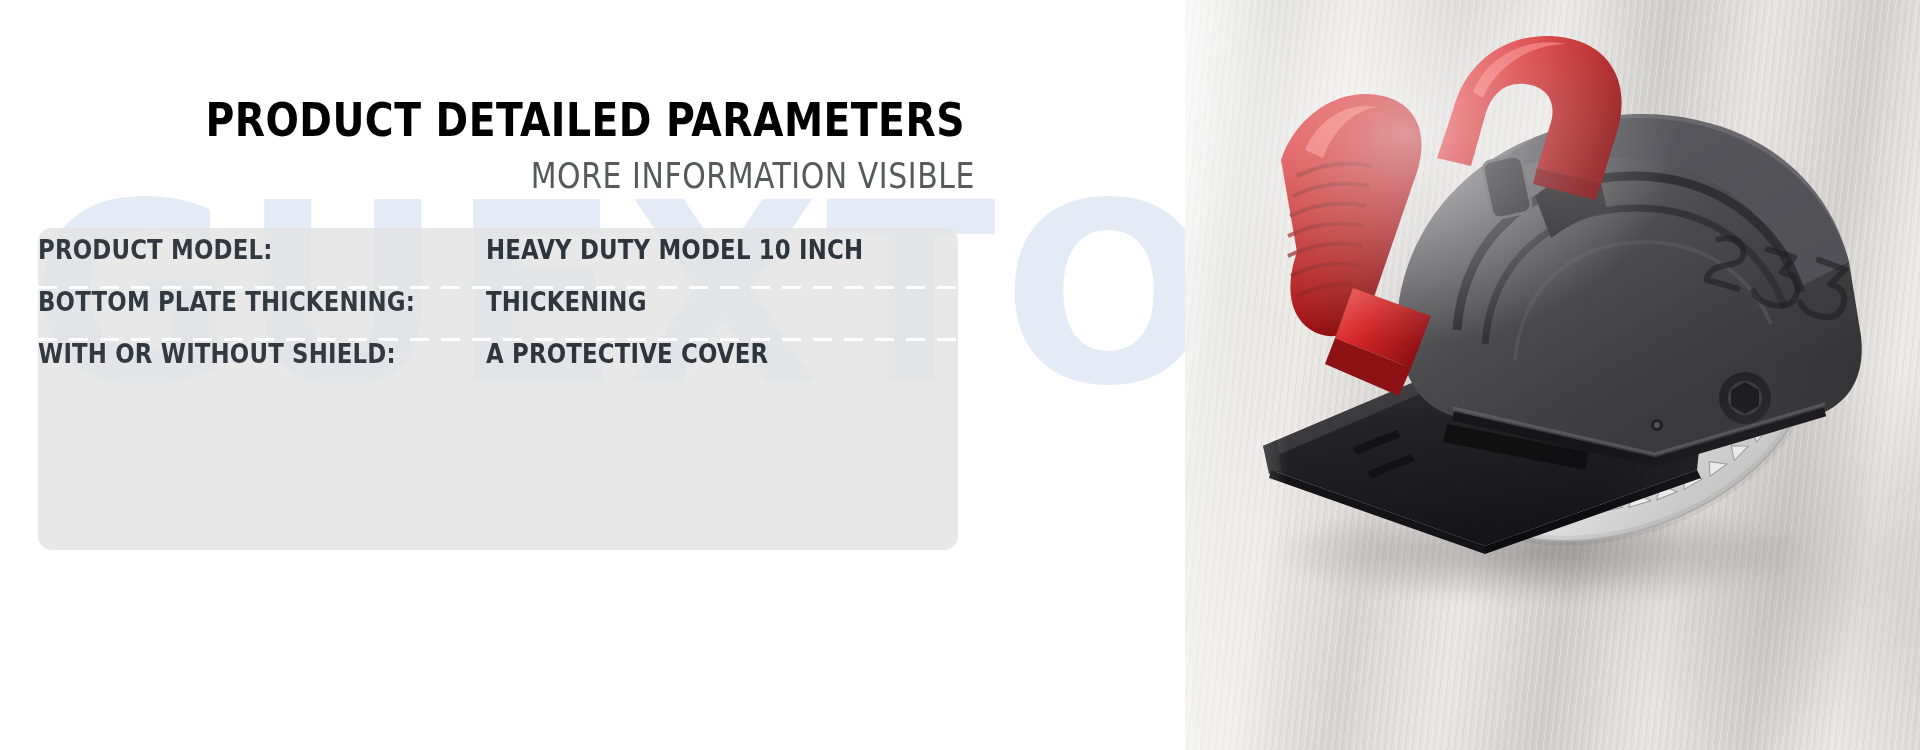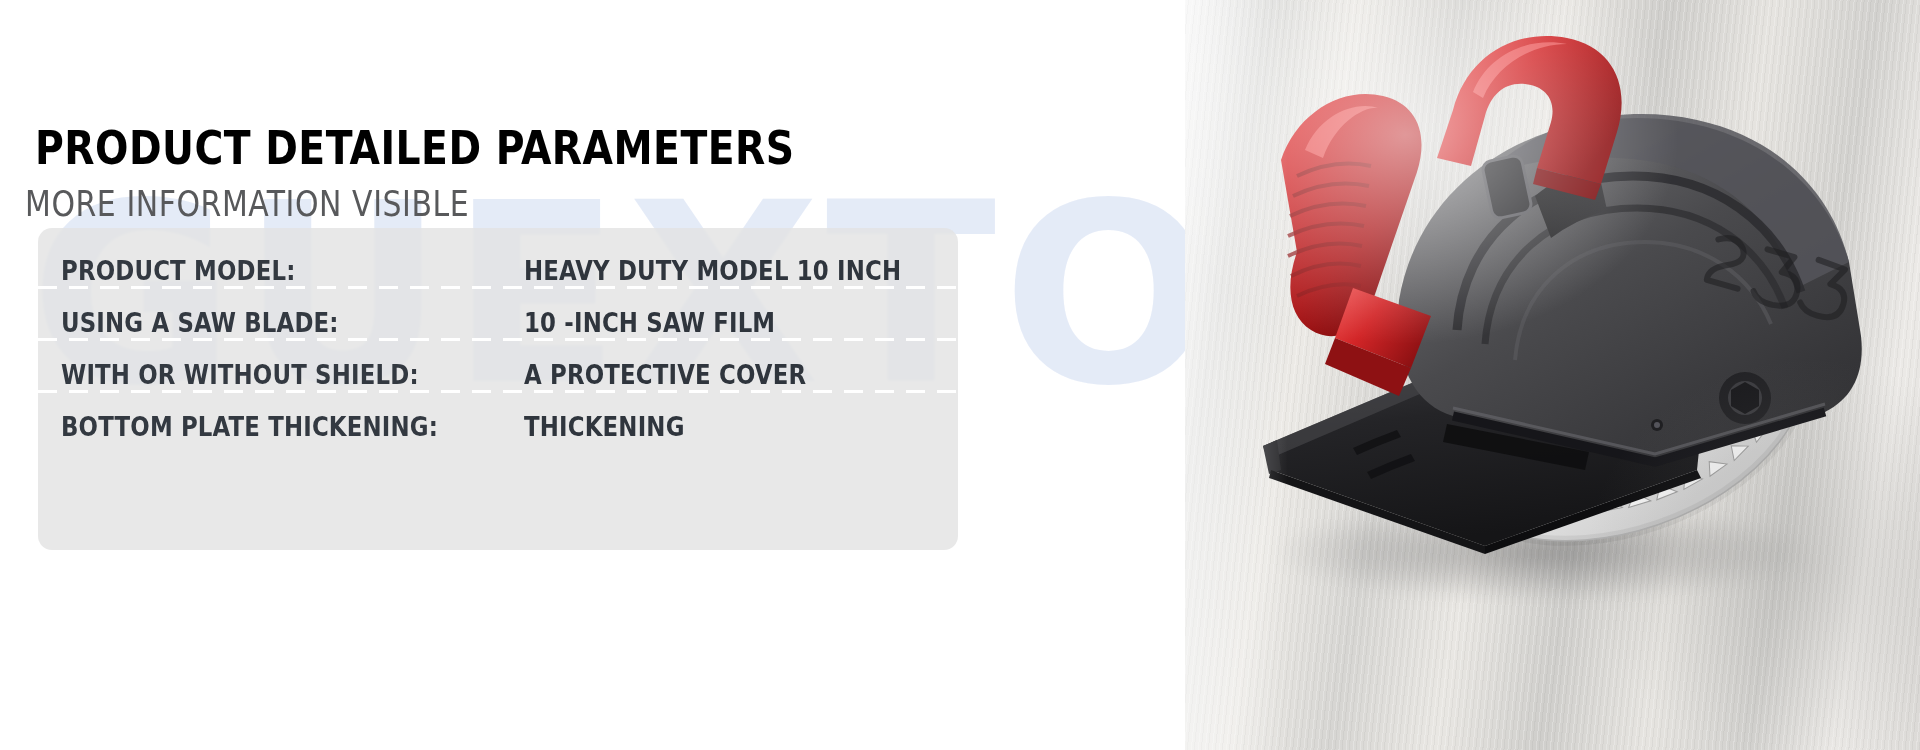--- a/index.html
+++ b/index.html
@@ -26,21 +26,21 @@
     letter-spacing:6px;
     color:#dbe4f5;
     opacity:.72;
     white-space:nowrap;
     line-height:1;
     user-select:none;
     filter:blur(0.4px);
   }
 
   
-  .title-block { position:absolute; left:0; top:92px; width:1000px; text-align:left;margin-top:28px; }
+  .title-block { position:absolute; left:0; top:92px; width:1000px; text-align:right; }
   .main-title {
     font-family:"DejaVu Sans Condensed","DejaVu Sans", sans-serif;
     font-weight:700;
     font-size:47px;
     letter-spacing:.5px;
     color:#000000;
     transform:scaleX(.93);
     transform-origin:center;
     white-space:nowrap;
   }
@@ -61,24 +61,22 @@
     position:absolute; left:38px; top:228px; width:920px; height:322px;
     background:rgba(226,226,226,.80);
     border-radius:14px;
     overflow:hidden;
     backdrop-filter:blur(1px);
   }
   .spec-rows { position:absolute; left:0; top:0; width:100%; padding:6px 0 0 0; }
   .spec-row {
     position:relative;
     display:flex;
-    align-items:flex-end;
+    align-items:flex-start;
     height:52px;
-    padding-left:23px;
-    gap:15px;
   }
   .spec-row + .spec-row::before {
     content:"";
     position:absolute; left:0; top:0; width:100%; height:3px;
     background-image:repeating-linear-gradient(
       to right,
       #ffffff 0px, #ffffff 19px,
       rgba(255,255,255,0) 19px, rgba(255,255,255,0) 31px);
   }
   .spec-label {
@@ -167,33 +165,29 @@
     <div class="spec-card">
       <div class="spec-rows">
 
         <div class="spec-row">
           <div class="spec-label">PRODUCT MODEL:</div>
           <div class="spec-value">HEAVY DUTY MODEL 10 INCH</div>
         </div>
 
 
 
+
         <div class="spec-row">
-          <div class="spec-label">USING A SAW BLADE:</div>
-          <div class="spec-value">10 -INCH SAW FILM</div>
+          <div class="spec-label">BOTTOM PLATE THICKENING:</div>
+          <div class="spec-value">THICKENING</div>
         </div>
 
         <div class="spec-row">
           <div class="spec-label">WITH OR WITHOUT SHIELD:</div>
           <div class="spec-value">A PROTECTIVE COVER</div>
-        </div>
-
-        <div class="spec-row">
-          <div class="spec-label">BOTTOM PLATE THICKENING:</div>
-          <div class="spec-value">THICKENING</div>
         </div>
 
       </div>
     </div>
   </div>
 
   <div class="photo-panel">
     <div class="tool-shadow"></div>
 
     <div class="saw-figure">

